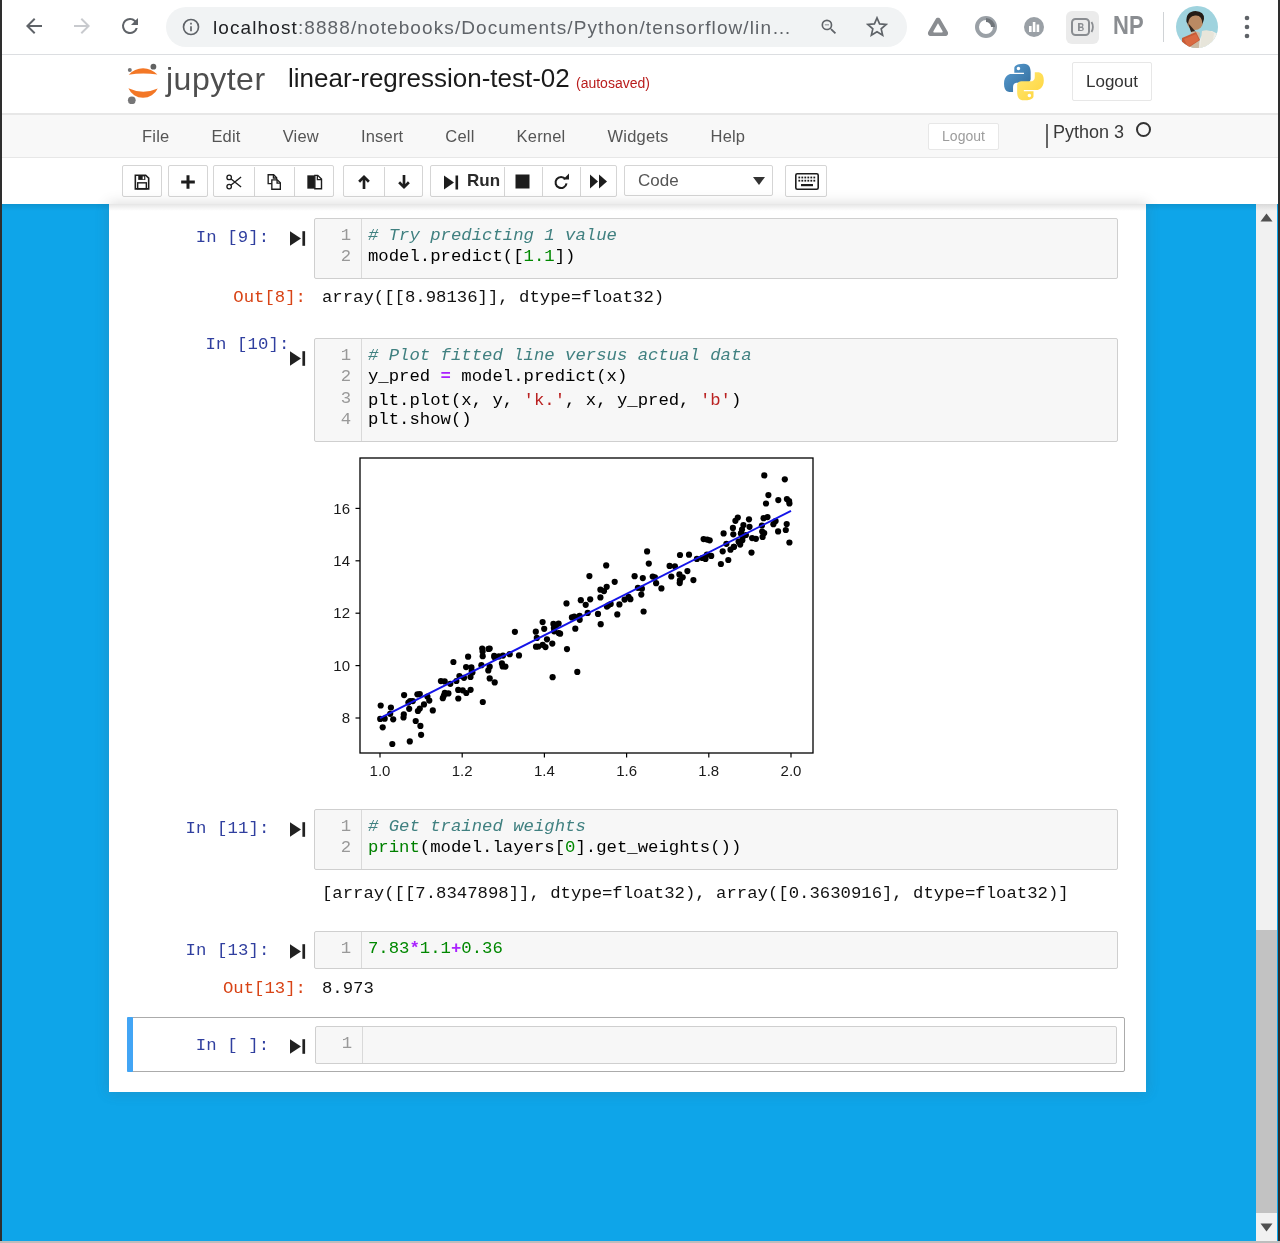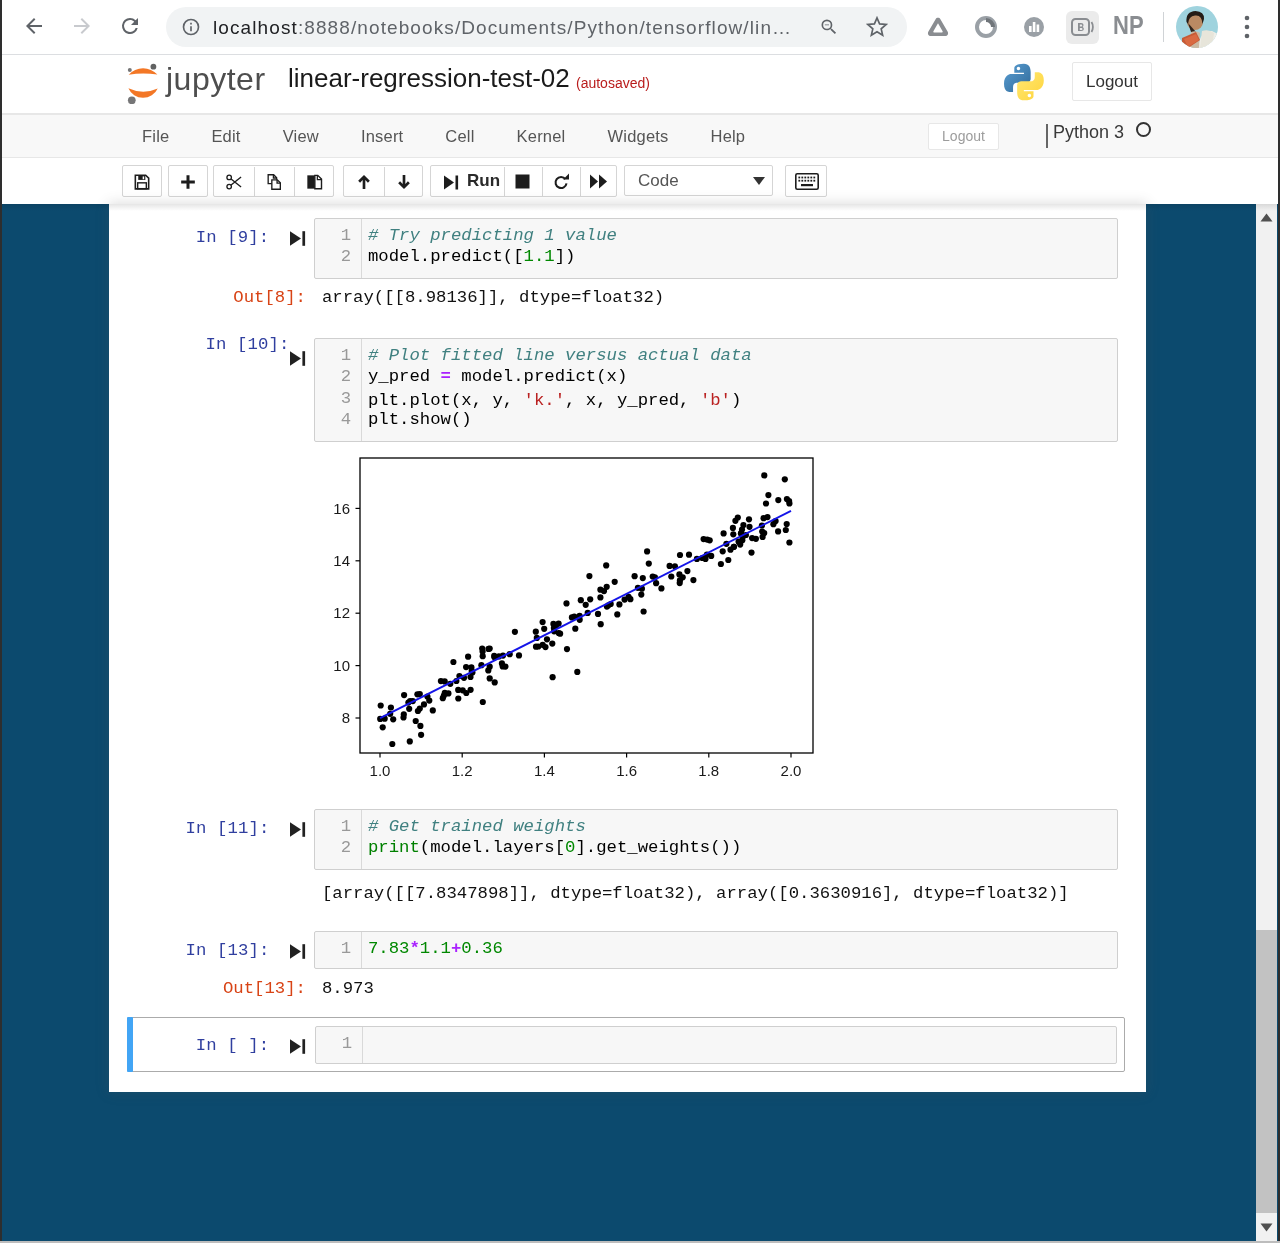--- a/index.html
+++ b/index.html
@@ -24,21 +24,21 @@
 #trusted{position:absolute;left:928px;top:8px;width:71px;height:27px;border:1px solid #e7e7e7;border-radius:2px;background:#fff;color:#9c9c9c;font-size:14px;text-align:center;line-height:25px;}
 #kernsep{position:absolute;left:1046px;top:9px;width:2px;height:24px;background:#666;}
 #kernname{position:absolute;left:1053px;top:7px;font-size:18px;color:#3a3a3a;}
 #kernind{position:absolute;left:1136px;top:7px;width:15px;height:15px;border:2.2px solid #333;border-radius:50%;}
 
 #toolbar{position:absolute;left:0;top:158px;width:1280px;height:46px;background:#fff;}
 .tbtn{position:absolute;top:7px;height:32px;background:#fff;border:1px solid #d5d5d5;border-radius:2px;}
 .tgrp{position:absolute;top:7px;height:32px;background:#fff;border:1px solid #d5d5d5;border-radius:2px;}
 .tsep{position:absolute;top:0;width:1px;height:30px;background:#d5d5d5;}
 
-#site{position:absolute;left:0;top:204px;width:1280px;height:1039px;background:#0c4a6e;}
+#site{position:absolute;left:0;top:204px;width:1280px;height:1039px;background:#0ea5e9;}
 #shadow{position:absolute;left:0;top:0;width:1280px;height:7px;background:linear-gradient(rgba(0,0,0,0.10),rgba(0,0,0,0));}
 #nbcontainer{position:absolute;left:109px;top:0px;width:1037px;height:888px;background:#fff;box-shadow:0 0 12px 1px rgba(87,87,87,0.2);}
 
 .inprompt{position:absolute;font-size:17.3px;letter-spacing:0.12px;color:#303F9F;white-space:pre;}
 .outprompt{position:absolute;font-size:17.3px;color:#D84315;white-space:pre;}
 .runmark{position:absolute;width:18px;height:15px;}
 .inputbox{position:absolute;left:205px;width:804px;background:#f7f7f7;border:1px solid #cfcfcf;border-radius:2px;}
 .gutter{position:absolute;left:0;top:0;bottom:0;width:47px;border-right:1px solid #d9d9d9;}
 .lnum{position:absolute;width:32px;text-align:right;font-size:17.3px;color:#999;}
 .cline{position:absolute;left:53px;font-size:17.3px;color:#000;white-space:pre;}

